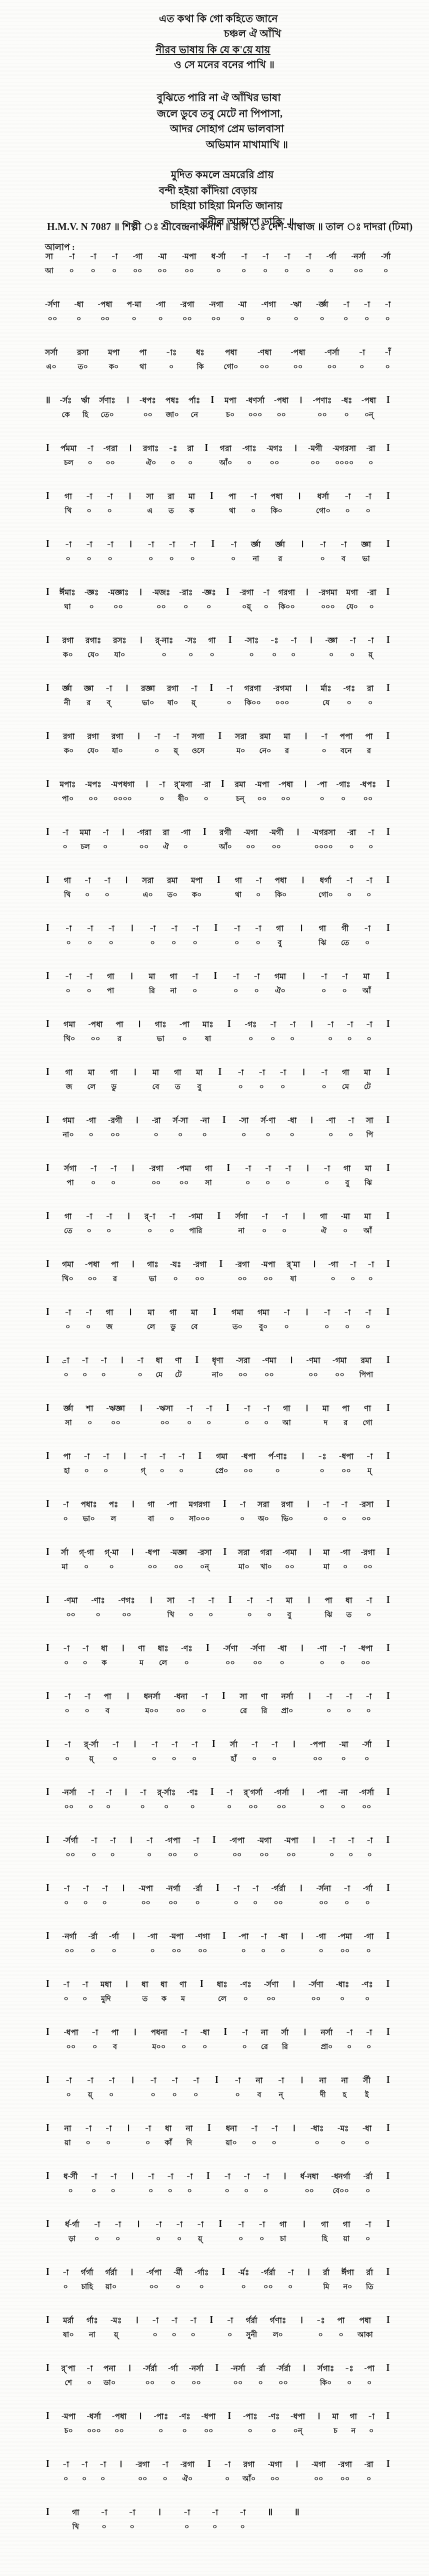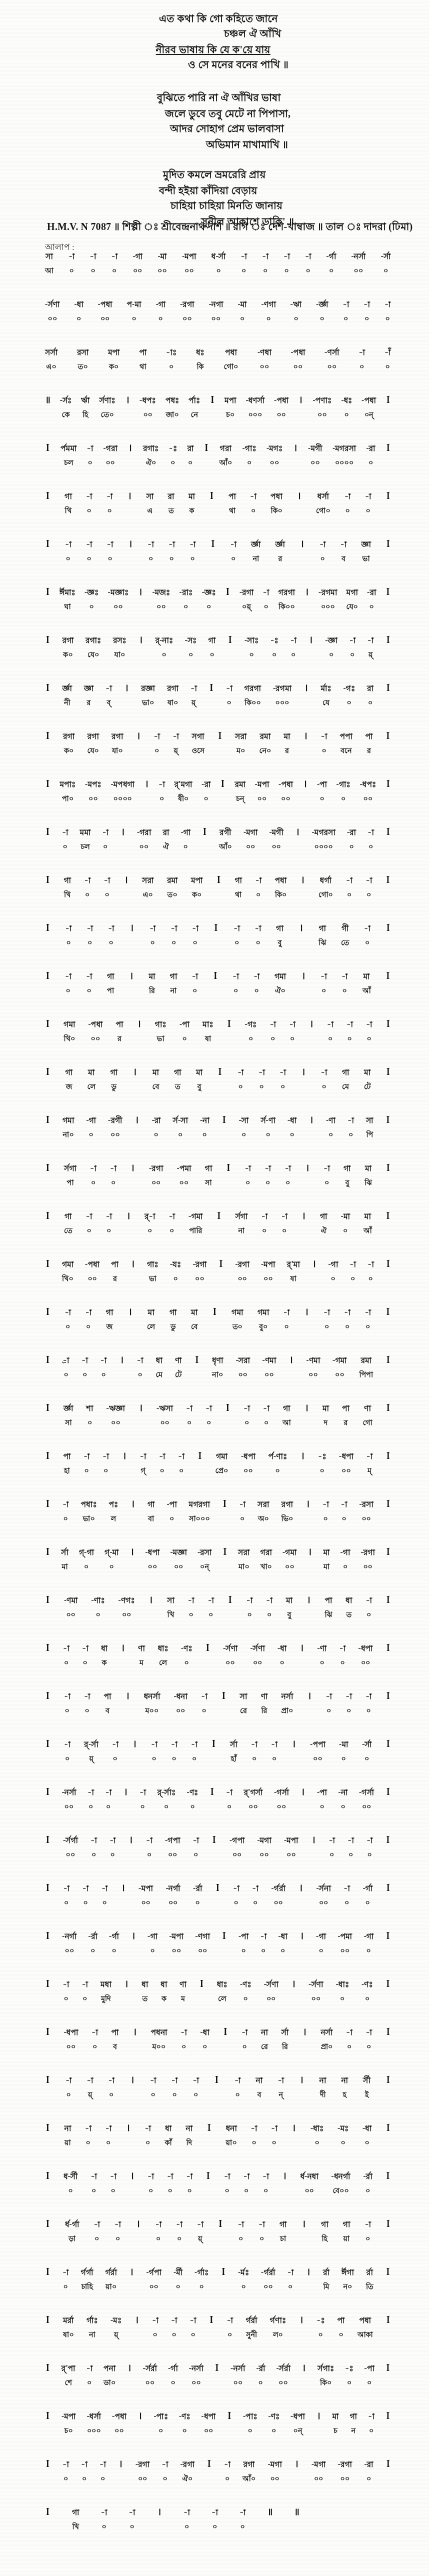--- a/index.html
+++ b/index.html
@@ -7,21 +7,21 @@
     width:429px;height:2576px;position:relative;overflow:hidden;
     background:#fcfcfa;color:#151515;
     font-family:"Liberation Serif","DejaVu Serif",serif;
   }
   .lyric-block{position:absolute;font-size:10px;font-weight:700;letter-spacing:0.2px;}
   .lyric-line{height:15.6px;line-height:15.6px;white-space:nowrap;}
   .credit-line{
     position:absolute;top:219px;left:47px;width:354px;
     font-size:10px;font-weight:700;white-space:nowrap;letter-spacing:0.1px;
   }
-  .alap-label{position:absolute;top:241px;left:45px;font-size:8.6px;font-weight:400;}
+  .alap-label{position:absolute;top:241px;left:45px;font-size:8.6px;font-weight:700;}
   #notation{position:absolute;top:252px;left:44px;width:348px;}
   .srow{
     height:48px;display:flex;justify-content:space-between;
     align-items:flex-start;padding:0 1.1px;box-sizing:border-box;
   }
   .srow.short{justify-content:flex-start;gap:21.5px;}
   .cell{display:flex;flex-direction:column;align-items:center;min-width:5.4px;}
   .cell .n{
     font-size:7.8px;font-weight:700;white-space:nowrap;line-height:9.7px;
   }
@@ -35,30 +35,30 @@
 </head>
 <body>
 
 <div class="noise"></div>
 
 <div id="stanzas">
     <div class="lyric-block" style="top: 10.7px; left: 159px;">
       <div class="lyric-line" style="margin-left: 0px;">এত কথা কি গো কহিতে জানে</div>
       <div class="lyric-line" style="margin-left: 65px;">চঞ্চল ঐ আঁখি</div>
       <div class="lyric-line" style="margin-left: -3.2px; text-decoration: underline;">নীরব ভাষায় কি যে ক'য়ে যায়</div>
-      <div class="lyric-line" style="margin-left: 29px;">ও সে  মনের বনের পাখি ॥</div>
+      <div class="lyric-line" style="margin-left: 15px;">ও সে  মনের বনের পাখি ॥</div>
     </div>
     <div class="lyric-block" style="top: 90px; left: 157px;">
       <div class="lyric-line" style="margin-left: 0px;">বুঝিতে পারি না ঐ আঁখির ভাষা</div>
-      <div class="lyric-line" style="margin-left: 8px;">জলে ডুবে তবু মেটে না পিপাসা,</div>
+      <div class="lyric-line" style="margin-left: 0px;">জলে ডুবে তবু মেটে না পিপাসা,</div>
       <div class="lyric-line" style="margin-left: 13px;">আদর সোহাগ প্রেম ভালবাসা</div>
       <div class="lyric-line" style="margin-left: 49px;">অভিমান মাখামাখি ॥</div>
     </div>
     <div class="lyric-block" style="top: 167px; left: 159px;">
-      <div class="lyric-line" style="margin-left: 4px;">মুদিত কমলে ভ্রমরেরি প্রায়</div>
+      <div class="lyric-line" style="margin-left: 12px;">মুদিত কমলে ভ্রমরেরি প্রায়</div>
       <div class="lyric-line" style="margin-left: 0px;">বন্দী হইয়া কাঁদিয়া বেড়ায়</div>
       <div class="lyric-line" style="margin-left: 0px; text-align: center;">চাহিয়া চাহিয়া মিনতি জানায়</div>
       <div class="lyric-line" style="margin-left: 42px;">সুনীল আকাশে ডাকি' ॥</div>
     </div>
   </div>
 
 <div class="credit-line">H.M.V.  N 7087   ॥   শিল্পী ঃ শ্রীবেন্দ্রনাথ দাশ   ॥   রাগ ঃ দেশ-খাম্বাজ   ॥   তাল ঃ দাদরা (ঢিমা)</div>
 
 <div class="alap-label">আলাপ :</div>
 

